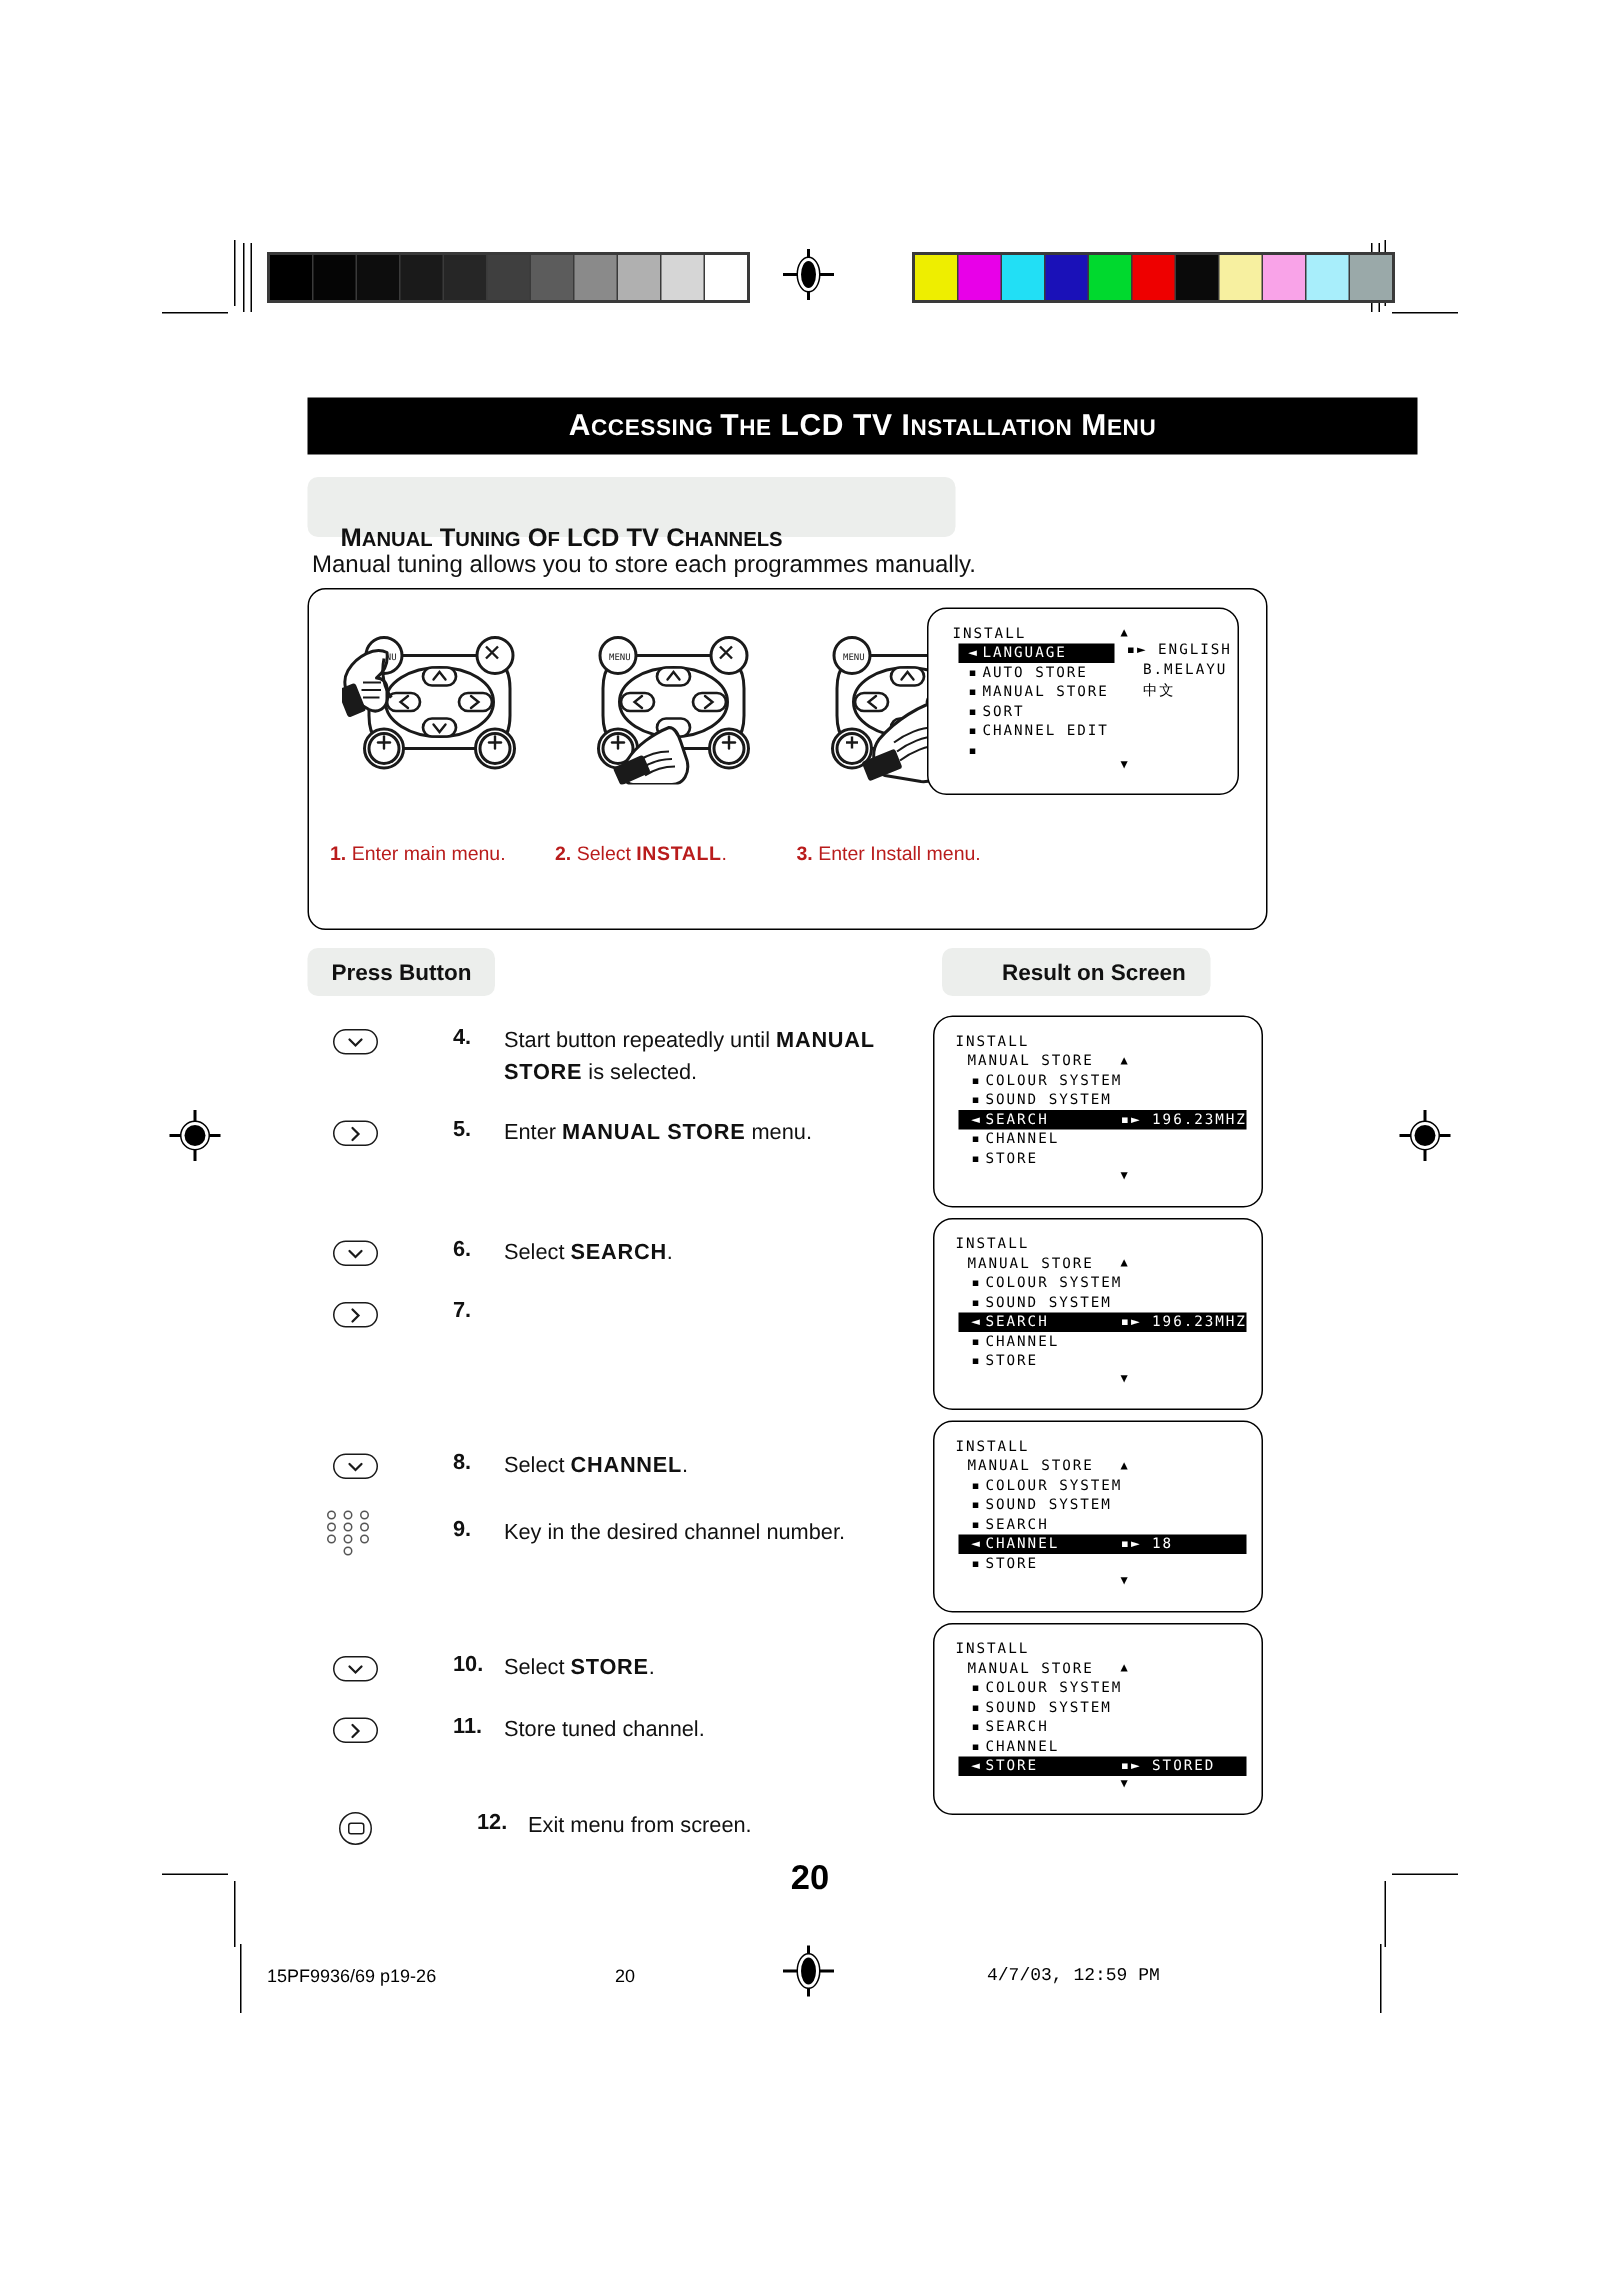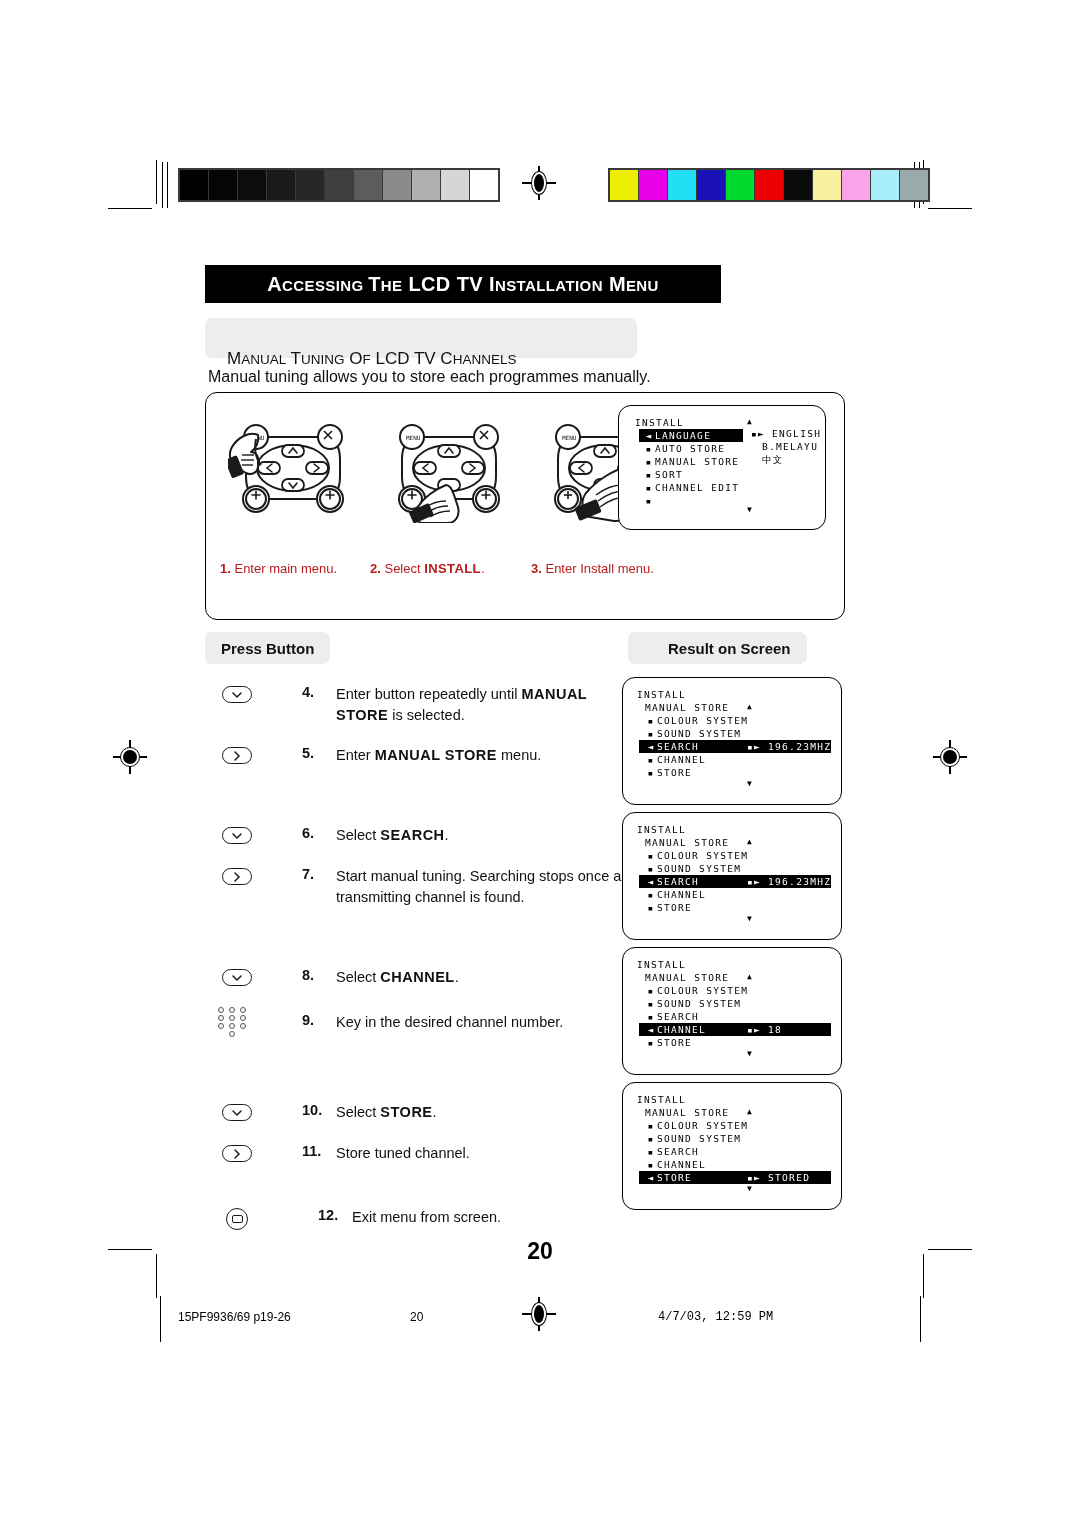--- a/index.html
+++ b/index.html
@@ -44,21 +44,21 @@
     border: 1.5px solid #3a3a3a;
     background: #3a3a3a;
     gap: 1px;
     padding: 1px;
   }
   .bar-strip .sw { width: 28px; height: 30px; }
 
   
   .title-bar {
     position: absolute; left: 205px; top: 265px;
-    width: 516px; height: 38px;
+    width: 740px; height: 38px;
     background: #000;
     display: flex; align-items: center; justify-content: center;
   }
   .title-bar .t {
     color: #fff;
     font-weight: bold;
     font-size: 20px;
     letter-spacing: 0.4px;
     white-space: nowrap;
   }
@@ -66,21 +66,21 @@
 
   .subtitle-bar {
     position: absolute; left: 205px; top: 318px;
     width: 432px; height: 40px;
     background: #eceeec;
     border-radius: 7px;
     display: flex; align-items: center;
   }
   .subtitle-bar .t {
     margin-left: 22px;
-    font-weight: normal;
+    font-weight: bold;
     font-size: 17px;
     color: #111;
     white-space: nowrap;
     margin-top: 41px;
   }
   .subtitle-bar .sc { font-size: 13.5px; }
 
   .intro {
     position: absolute; left: 208px; top: 368px;
     font-size: 16px; color: #111;
@@ -581,33 +581,32 @@
   </div>
 </div>
 <div class="btn-icon" style="left:226px;top:1208px;">
   <div class="btn-circle">
     <div class="glyph"></div>
   </div>
 </div>
 
 <div class="step" style="left:302px;top:684px;">
   <div class="step-num">4.</div>
-  <div class="step-txt"><span>Enter button repeatedly until </span><b>MANUAL STORE</b><span> is selected.</span></div>
+  <div class="step-txt"><span>Start button repeatedly until </span><b>MANUAL STORE</b><span> is selected.</span></div>
 </div>
 <div class="step" style="left:302px;top:745px;">
   <div class="step-num">5.</div>
   <div class="step-txt"><span>Enter </span><b>MANUAL STORE</b><span> menu.</span></div>
 </div>
 <div class="step" style="left:302px;top:825px;">
   <div class="step-num">6.</div>
   <div class="step-txt"><span>Select </span><b>SEARCH</b><span>.</span></div>
 </div>
 <div class="step" style="left:302px;top:866px;">
   <div class="step-num">7.</div>
-  <div class="step-txt">Start manual tuning. Searching stops once a transmitting channel is found.</div>
 </div>
 <div class="step" style="left:302px;top:967px;">
   <div class="step-num">8.</div>
   <div class="step-txt"><span>Select </span><b>CHANNEL</b><span>.</span></div>
 </div>
 <div class="step" style="left:302px;top:1012px;">
   <div class="step-num">9.</div>
   <div class="step-txt" style="max-width:320px;">Key in the desired channel number.</div>
 </div>
 <div class="step" style="left:302px;top:1102px;">

